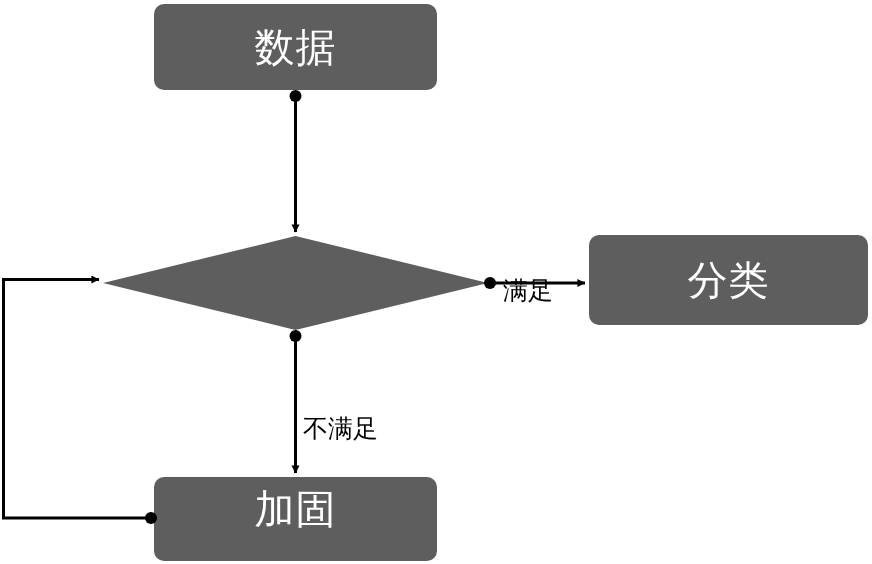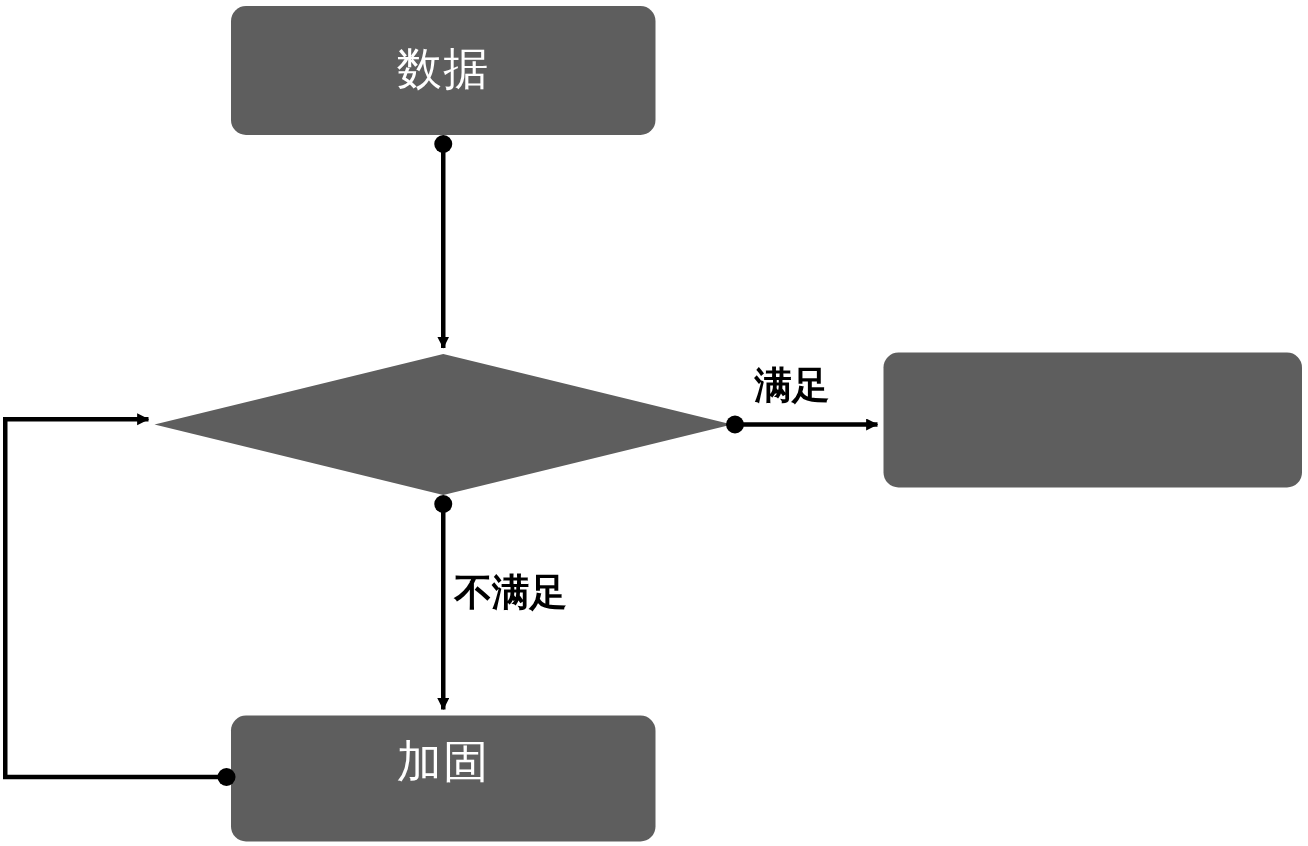--- a/index.html
+++ b/index.html
@@ -24,32 +24,33 @@
     width: 872px;
     height: 564px;
   }
   .node-label {
     position: absolute;
     display: flex;
     align-items: center;
     justify-content: center;
     pointer-events: none;
     color: #ffffff;
-    font-size: 30px;
+    font-size: 40px;
     line-height: 1;
     letter-spacing: 1px;
     white-space: nowrap;
   }
   .edge-label {
     position: absolute;
     color: #000000;
     font-size: 25px;
     line-height: 1;
-    font-weight: 700;
+    font-weight: 400;
     white-space: nowrap;
+    margin-top: 33px;
   }
   .hit {
     position: absolute;
     background: transparent;
   }
 </style>
 </head>
 <body>
 
 <div id="canvas">
@@ -86,20 +87,21 @@
 
     <g>
       <path d="M 151 518 L 3.5 518 L 3.5 279.5 L 99 279.5" fill="none" stroke="#000000" stroke-width="3" marker-end="url(#arrowhead)"></path>
       <circle cx="151" cy="518" r="6" fill="#000000"></circle>
     </g>
   </svg>
 
   <div class="node-label" style="left:154px; top:4px; width:283px; height:86px;">数据</div>
 
 
+  <div class="node-label" style="left:589px; top:235px; width:279px; height:90px;">分类</div>
 
   <div class="node-label" style="left:154px; top:477px; width:283px; height:64px;">加固</div>
 
   <div class="edge-label" style="left:503px; top:245px;">满足</div>
 
   <div class="edge-label" style="left:303px; top:383px;">不满足</div>
 
   <div class="hit" style="left:154px; top:4px; width:283px; height:86px;"></div>
   <div class="hit" style="left:103px; top:236px; width:385px; height:94px;"></div>
   <div class="hit" style="left:589px; top:235px; width:279px; height:90px;"></div>

